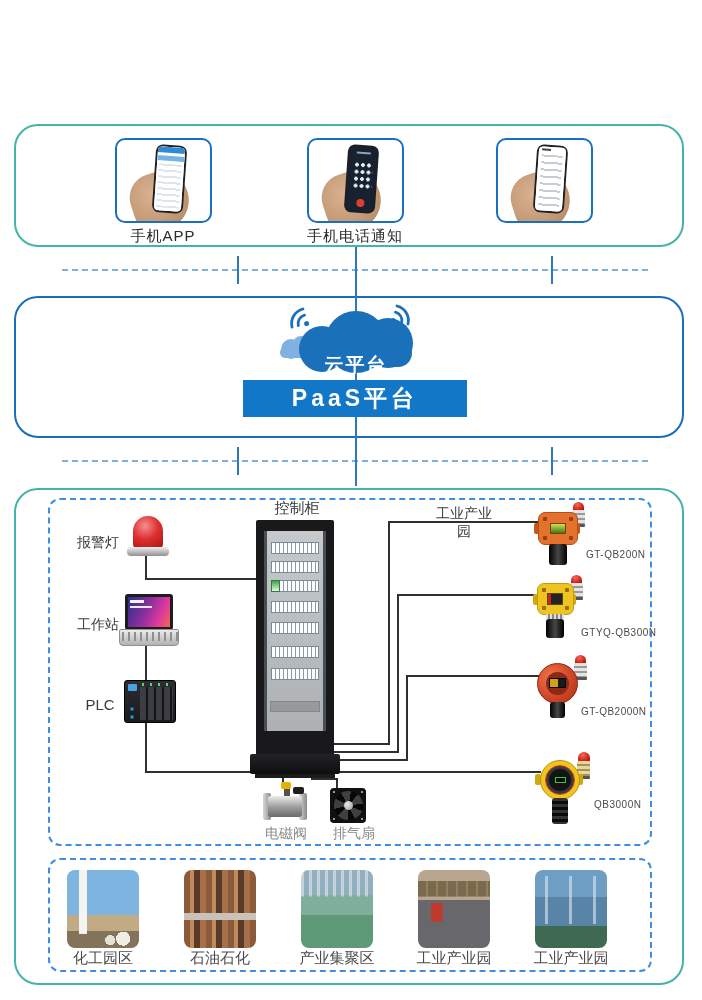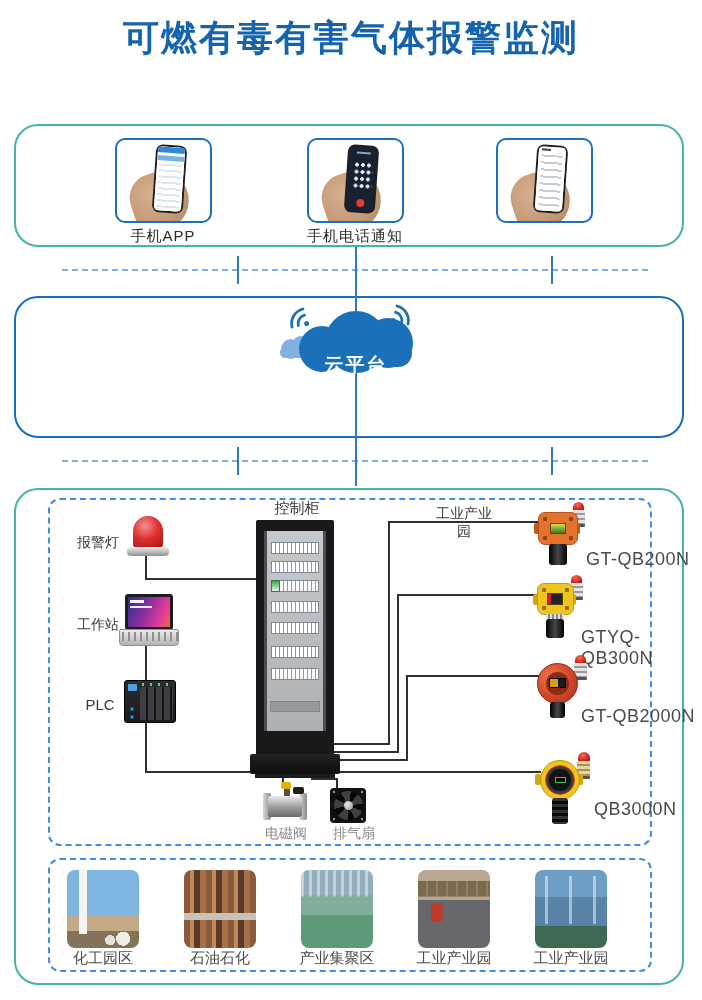--- a/index.html
+++ b/index.html
@@ -53,21 +53,21 @@
   .wifi{position:absolute;z-index:3;}
   .paas{position:absolute;left:243px;top:380px;width:224px;height:37px;background:#1277c6;z-index:3;
         color:#fff;font-size:23px;font-weight:bold;letter-spacing:4px;text-align:center;line-height:37px;}
 
   .dashed-box{position:absolute;border:2px dashed #3f8ede;border-radius:12px;}
 
   .hline{position:absolute;height:2px;background:#2f2f2f;z-index:1;}
   .vline{position:absolute;width:2px;background:#2f2f2f;z-index:1;}
 
   .dlab{position:absolute;font-size:14px;color:#3a3a3a;}
-  .mlab{position:absolute;font-size:18px;color:#4a4a4a;letter-spacing:0.5px;}
+  .mlab{position:absolute;font-size:10px;color:#4a4a4a;letter-spacing:0.5px;}
   .glab{position:absolute;font-size:14px;color:#8a8a8a;}
 
   .alarm-dome{position:absolute;left:133px;top:516px;width:30px;height:33px;z-index:2;
       background:radial-gradient(circle at 40% 30%, #f29090, #e03030 45%, #a11212);
       border-radius:15px 15px 5px 5px;}
   .alarm-base{position:absolute;left:127px;top:547px;width:42px;height:9px;z-index:2;
       background:linear-gradient(180deg,#f0f0f0,#909090);border-radius:4px;}
 
   .laptop-scr{position:absolute;left:125px;top:594px;width:48px;height:36px;z-index:2;
       border:3px solid #1d1d20;border-radius:3px;
@@ -167,21 +167,20 @@
   .site-p5{background-image:
       repeating-linear-gradient(90deg, transparent 0 10px, rgba(230,240,245,.55) 10px 13px, transparent 13px 24px),
       linear-gradient(180deg,#6f9ec4 0 34%,#5884a8 34% 72%,#3e6a52 72%);
       background-repeat:no-repeat;background-size:100% 62%,100% 100%;background-position:0 20%,0 0;}
 </style>
 </head>
 <body>
 
 <div class="page">
 
-  <div class="title">可燃有毒有害气体报警监测</div>
 
   <div class="box teal" style="left:14px;top:124px;width:670px;height:123px"></div>
 
   <div class="phone-card" style="left:115px">
     <div class="hand"></div>
     <div class="phone">
       <div class="scr">
           <div class="s-bar"></div>
           <div class="s-bar2"></div>
           <div class="s-rows"></div>
@@ -236,20 +235,21 @@
   <div class="scloud" style="left:281px;top:339px;width:20px;height:20px;border-radius:50%"></div>
   <div class="scloud" style="left:293px;top:336px;width:16px;height:16px;border-radius:50%"></div>
   <div class="scloud" style="left:280px;top:347px;width:31px;height:11px;border-radius:6px"></div>
 
   <div class="cloud-puff" style="left:325px;top:311px;width:62px;height:62px"></div>
   <div class="cloud-puff" style="left:299px;top:326px;width:46px;height:46px"></div>
   <div class="cloud-puff" style="left:363px;top:318px;width:50px;height:50px"></div>
   <div class="cloud-base" style="left:301px;top:339px;width:111px;height:28px"></div>
   <div class="cloud-label">云平台</div>
 
+  <div class="paas">PaaS平台</div>
 
   <div class="dash-h" style="left:62px;top:460px;width:586px"></div>
   <div class="tick" style="left:237px;top:447px;height:28px"></div>
   <div class="tick" style="left:551px;top:447px;height:28px"></div>
 
   <div class="box teal" style="left:14px;top:488px;width:670px;height:497px"></div>
   <div class="dashed-box" style="left:48px;top:498px;width:604px;height:348px"></div>
   <div class="dashed-box" style="left:48px;top:858px;width:604px;height:114px"></div>
 
   <div class="dlab" style="left:266px;top:499px;width:62px;text-align:center;font-size:15px">控制柜</div>

